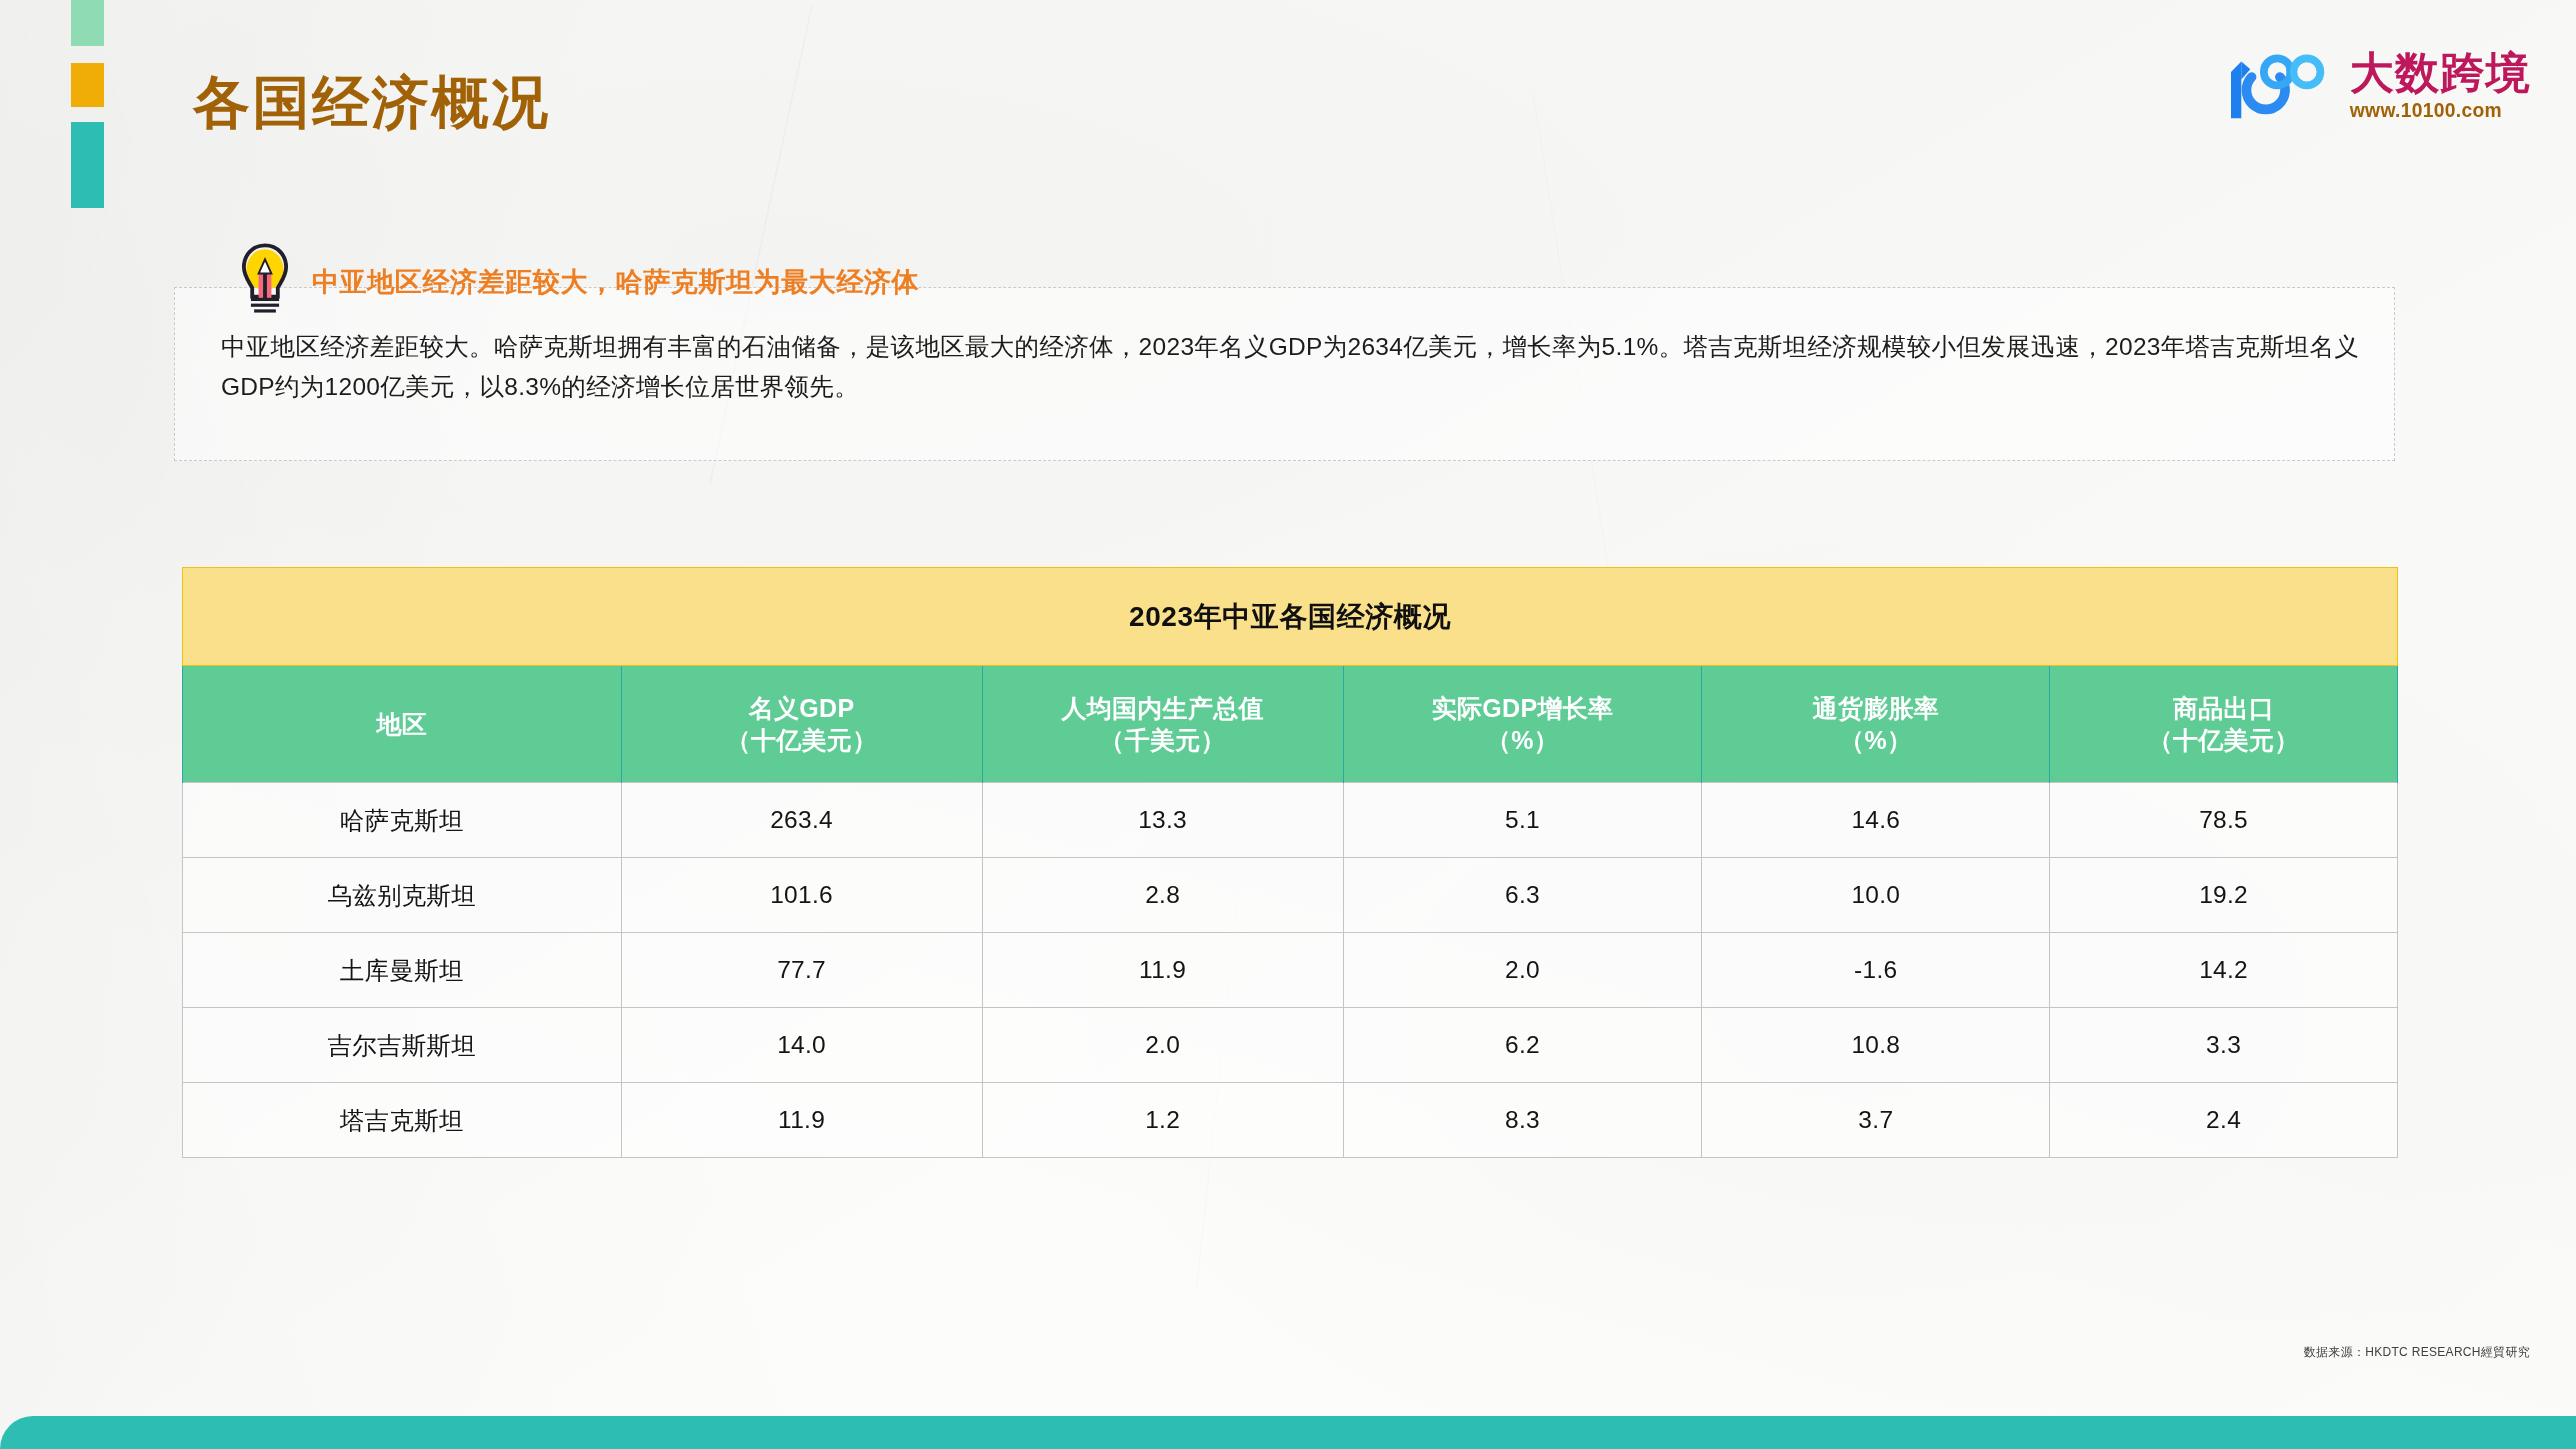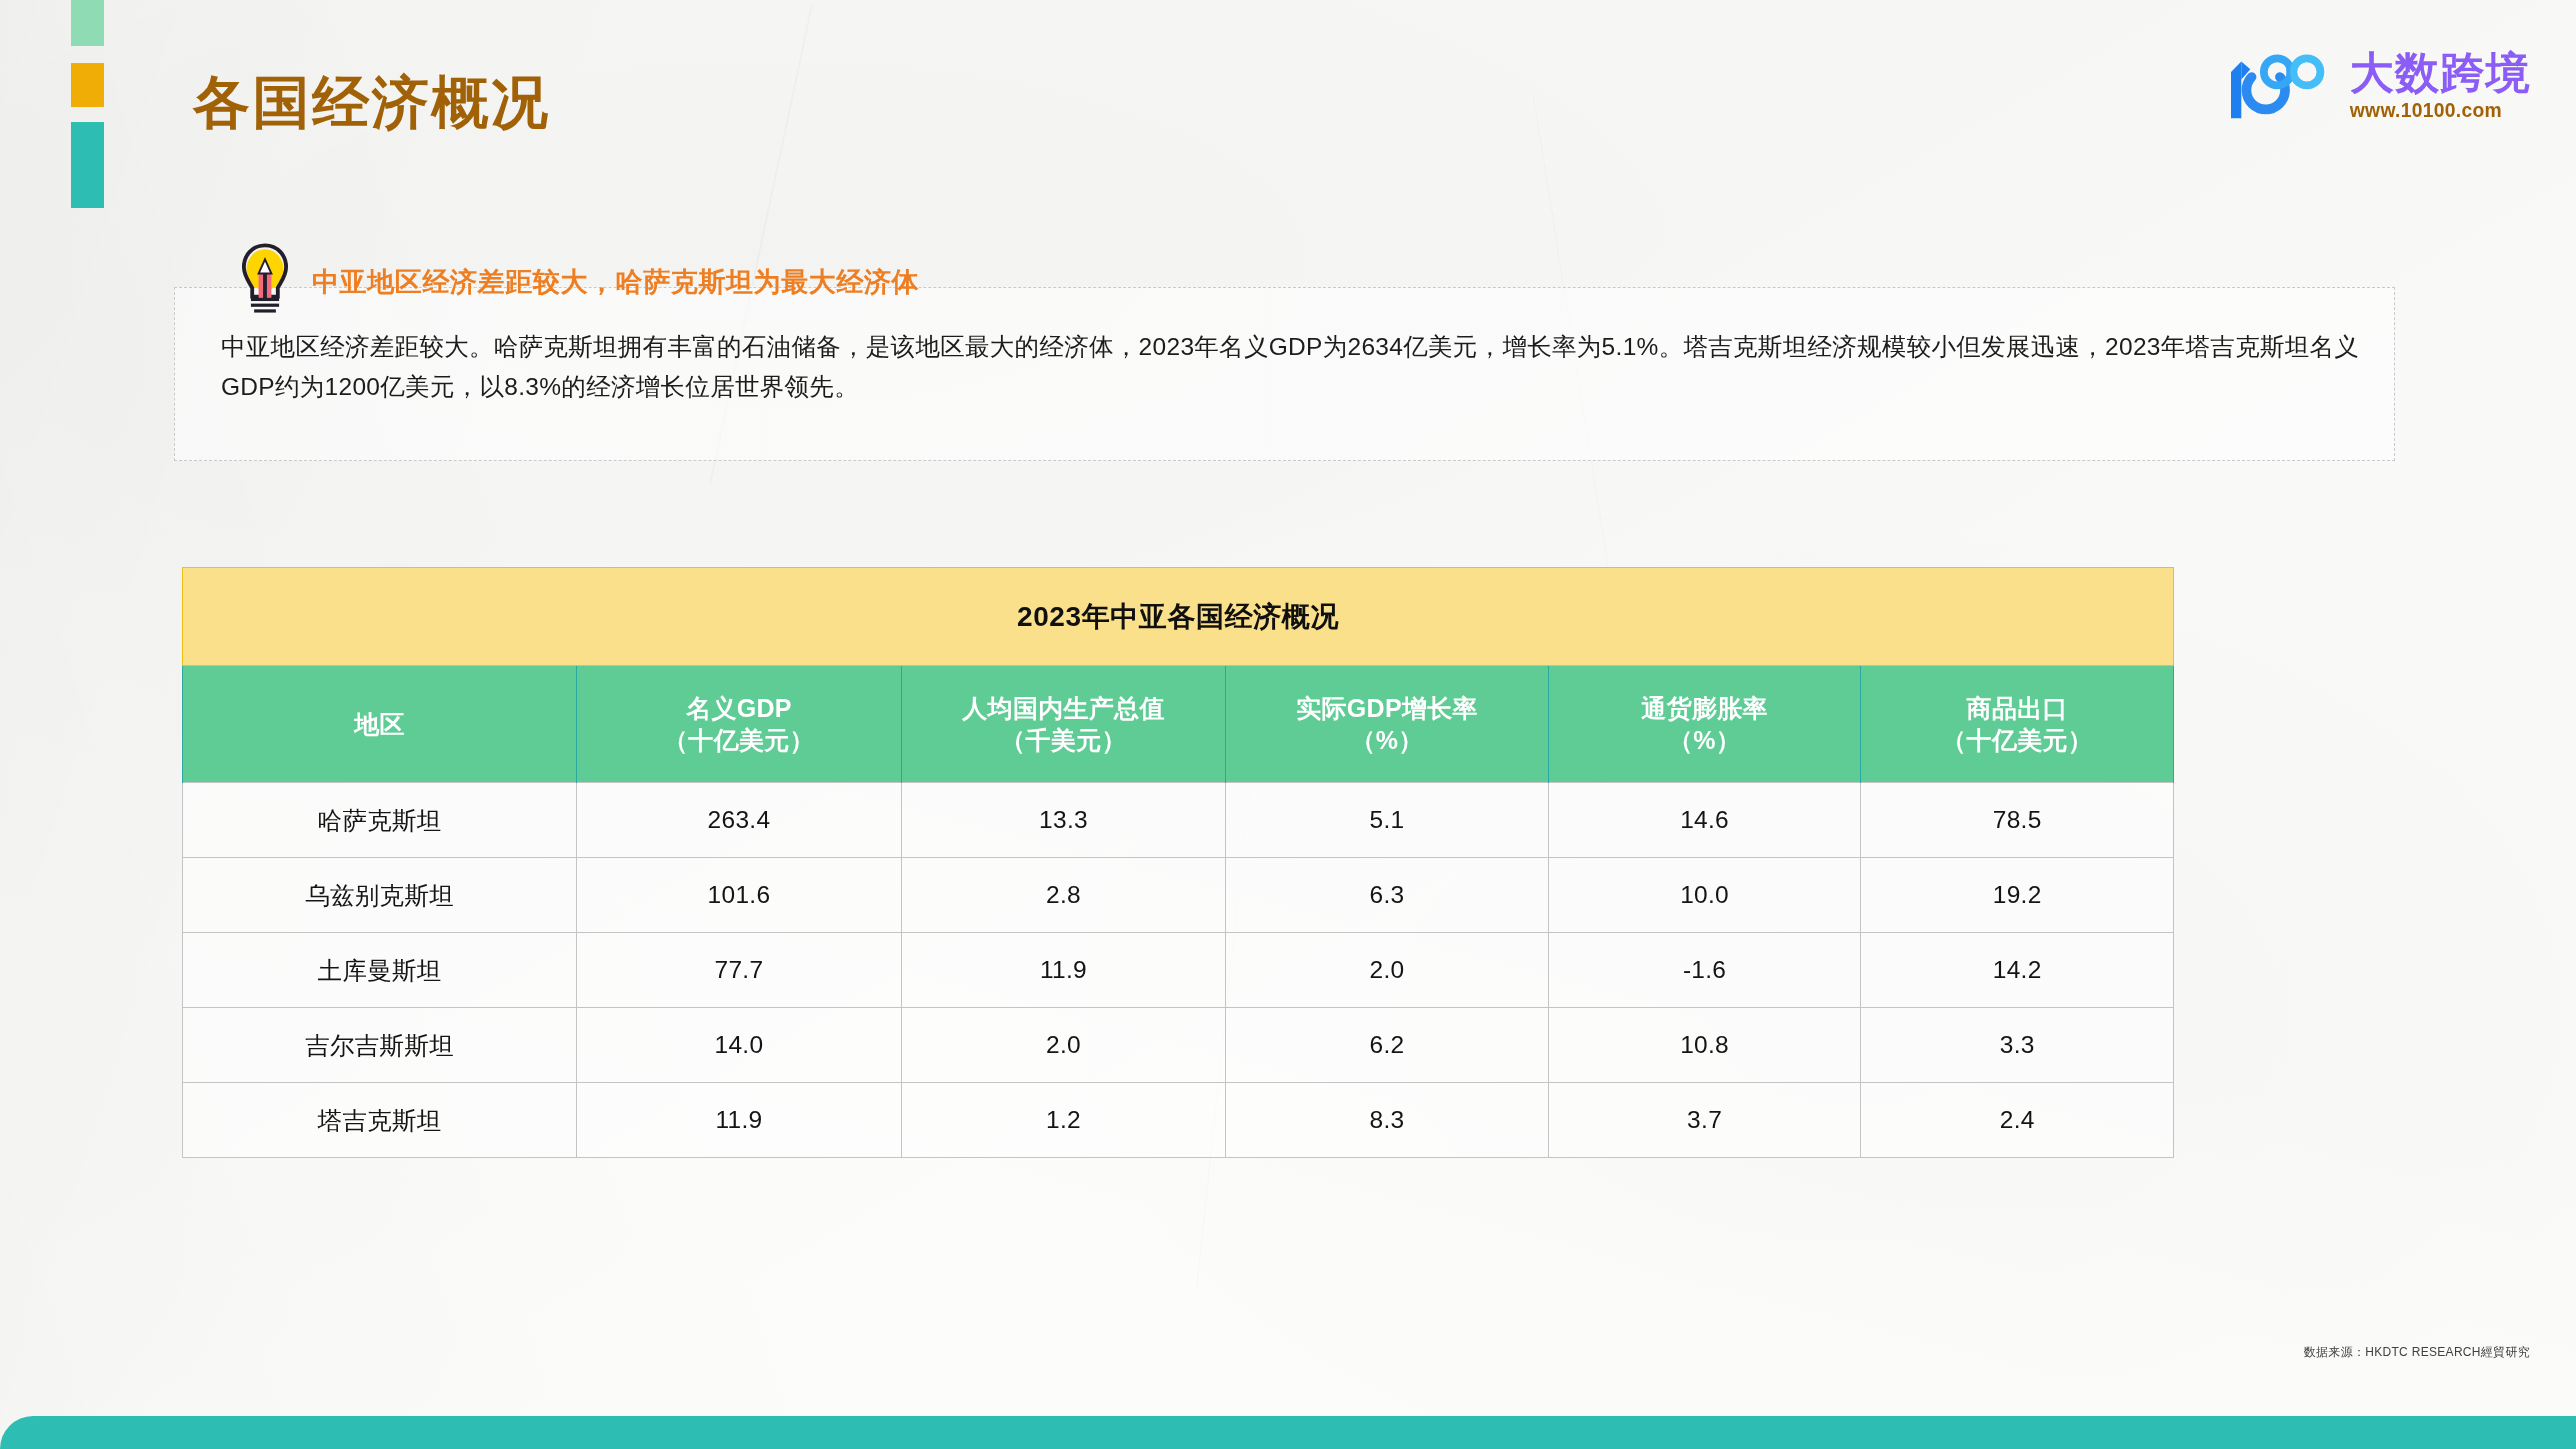--- a/index.html
+++ b/index.html
@@ -37,42 +37,42 @@
   .page-title{
     position:absolute; left:193px; top:74px; z-index:3;
     font-size:57px; font-weight:bold; color:#a16207;
     letter-spacing:2.6px; line-height:1;
   }
 
   
   .logo{position:absolute; right:45px; top:50px; z-index:3; display:flex; align-items:flex-start;}
   .logo-mark{width:119px; height:74px; margin-right:9px; flex:none;}
   .logo-text-wrap{display:flex; flex-direction:column; align-items:flex-start; padding-top:1.3px;}
-  .logo-cn{font-size:44px; font-weight:bold; color:#8b5cf6; letter-spacing:1.3px; line-height:1.02;}
+  .logo-cn{font-size:44px; font-weight:bold; color:#be185d; letter-spacing:1.3px; line-height:1.02;}
   .logo-url{font-size:19.3px; font-weight:bold; color:#a16207; letter-spacing:0.3px; margin-top:3.9px;}
 
   
   .callout{
     position:absolute; left:174px; top:287px; width:2221px; height:174px;
     border:1.9px dashed #c9c9c9; background:rgba(255,255,255,0.52);
     z-index:3;
   }
   .bulb-icon{position:absolute; left:58px; top:-48px; width:64px; height:76px;}
   .callout-head{
     position:absolute; left:137px; top:-24.5px;
     font-size:27px; font-weight:bold; color:#EE7E22; letter-spacing:0.6px;
     white-space:nowrap;
   }
   .callout-body{
     position:absolute; left:46px; top:39px; right:26px;
     font-size:24.5px; color:#1c1c1c; line-height:1.62; letter-spacing:0.3px;
   }
 
   
-  .table-wrap{position:absolute; left:182px; top:567px; width:1992px; z-index:3;}
+  .table-wrap{position:absolute; left:182px; top:567px; width:2216px; z-index:3;}
   table.econ{width:100%; border-collapse:collapse; table-layout:fixed; background:rgba(255,255,255,0.55);}
   .title-band td{
     background:#FBE08B;
     border:1.3px solid #EFC114;
     height:98px; text-align:center; vertical-align:middle;
     font-size:28px; font-weight:bold; color:#101010; letter-spacing:0.6px;
   }
   .head-row th{
     background:#5FCC96; color:#ffffff;
     border-left:1.3px solid #2BA9A0; border-right:1.3px solid #2BA9A0;

